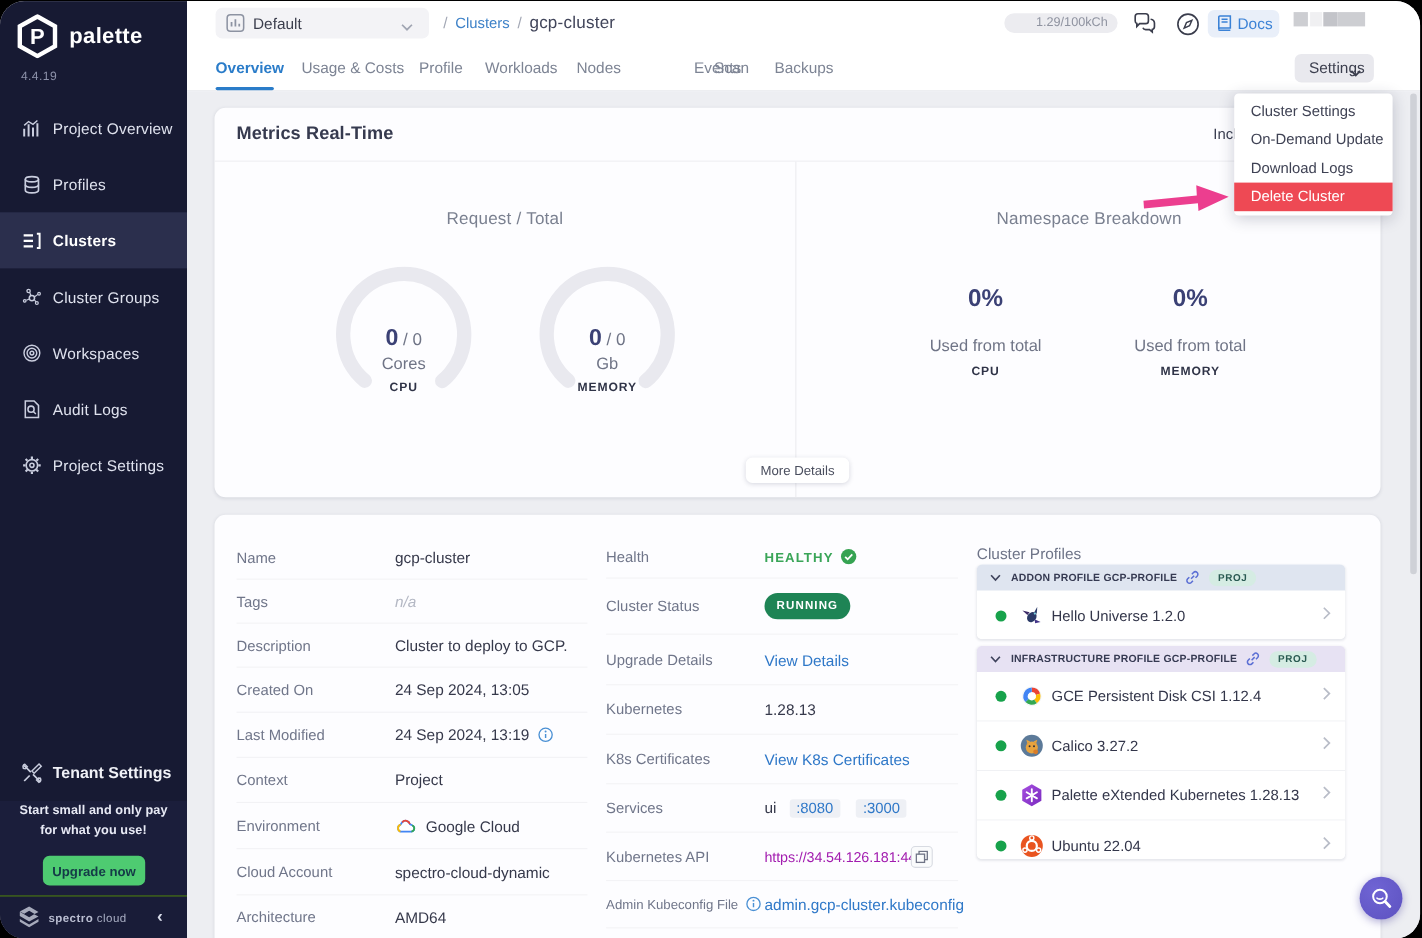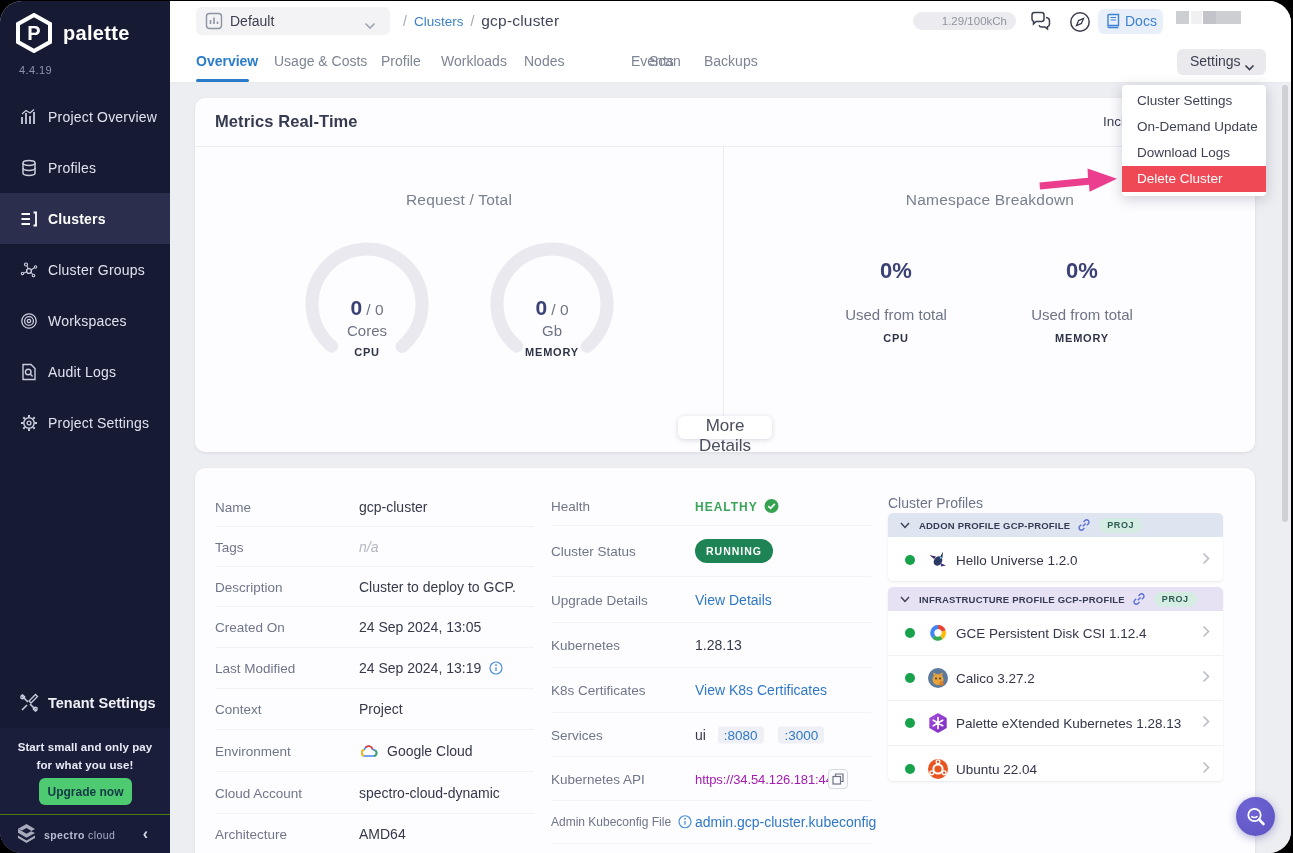--- a/index.html
+++ b/index.html
@@ -15,21 +15,21 @@
   .nav { position:absolute; left:0; top:90px; width:100%; }
   .nav-item { position:relative; height:51px; display:flex; align-items:center; cursor:pointer; }
   .nav-item.active { background:#2b2f4d; }
   .nav-item .nicon { position:absolute; left:20px; width:18px; height:18px; display:flex; align-items:center; justify-content:center; }
   .nav-item .nlabel { position:absolute; left:48px; color:#dfe2ee; font-size:14px; letter-spacing:.2px; }
   .nav-item.active .nlabel { color:#ffffff; font-weight:700; }
   .tenant { position:absolute; left:0; top:676px; width:100%; height:51px; display:flex; align-items:center; cursor:pointer; }
   .tenant .nicon { position:absolute; left:19px; width:20px; height:20px; }
   .tenant .nlabel { position:absolute; left:48px; color:#f0f1f7; font-size:14.5px; font-weight:700; }
   .promo { position:absolute; left:0; top:727px; width:100%; height:87px; background:#1b1e3b; text-align:center; }
-  .promo-text { margin-top:10px; color:#e8eaf5; font-size:11.5px; font-weight:700; line-height:18px; letter-spacing:.1px; }
+  .promo-text { color:#e8eaf5; font-size:11.5px; font-weight:700; line-height:18px; letter-spacing:.1px; }
   .upgrade-btn { position:absolute; left:39px; top:50px; width:93px; height:27px; background:#4ecb71; border:none; border-radius:6px; color:#143a47; font-size:12px; font-weight:700; cursor:pointer; font-family:inherit; }
   .side-footer { position:absolute; left:0; bottom:0; width:100%; height:39px; background:#191c38; border-top:1px solid #4d7c0f; }
   .sc-logo { position:absolute; left:14px; top:7px; }
   .sc-name { position:absolute; left:44px; top:14px; font-size:10.5px; color:#a9aec3; letter-spacing:.4px; }
   .sc-name b { font-weight:700; color:#b9bdd0; }
   .collapse { position:absolute; right:22px; top:10px; color:#d6dae8; font-size:16px; font-weight:700; cursor:pointer; }
 
   
   .main { position:absolute; left:170px; top:0; right:0; height:100%; }
   .topbar { position:absolute; left:0; top:0; right:0; height:82px; background:#fff; border-bottom:1px solid #e9eaee; z-index:5; }
@@ -44,41 +44,41 @@
   .usage-pill { position:absolute; left:743px; top:11px; width:103px; height:18px; background:#ececf0; border-radius:9px; font-size:11.5px; color:#8f93a0; text-align:right; line-height:18px; padding-right:9px; }
   .icon-btn { position:absolute; top:8px; width:26px; height:26px; cursor:pointer; }
   .docs-btn { position:absolute; left:928px; top:8px; width:65px; height:25px; background:#e9eff9; border-radius:6px; cursor:pointer; }
   .docs-btn .dlabel { position:absolute; left:27px; top:4px; color:#3b82d6; font-size:14px; font-weight:500; }
   .redacted { position:absolute; top:10px; height:13px; }
 
   .tabs { position:absolute; left:26px; top:40px; height:42px; }
   .tab { position:absolute; top:12px; font-size:14px; color:#7d8494; cursor:pointer; white-space:nowrap; }
   .tab.active { color:#2a7cc9; font-weight:700; }
   .tab-underline { position:absolute; top:38px; height:3px; border-radius:2px; background:#2a7cc9; }
-  .settings-btn { position:absolute; left:1007px; top:48px; width:89px; height:26px; background:#e9e9ee; border-radius:6px; cursor:pointer; }
+  .settings-btn { position:absolute; left:1007px; top:48px; width:72px; height:26px; background:#e9e9ee; border-radius:6px; cursor:pointer; }
   .settings-btn .slabel { position:absolute; left:13px; top:4px; font-size:14px; color:#3c3f4e; }
   .settings-btn .schev { position:absolute; right:11px; top:9px; }
 
   
   .content { position:absolute; left:0; top:82px; right:0; bottom:0; background:#edeef2; }
   .card { position:absolute; background:#fdfdff; border-radius:10px; box-shadow:0 1px 3px rgba(40,45,80,.10); }
   .metrics-card { left:25px; top:15px; width:1060px; height:354px; }
   .m-header { position:absolute; left:0; top:0; right:0; height:49px; border-bottom:1px solid #eeeef2; }
   .m-title { position:absolute; left:20px; top:14px; font-size:16.5px; font-weight:700; color:#363a4f; letter-spacing:.1px; }
   .m-include { position:absolute; left:908px; top:16px; font-size:13.5px; color:#3a3e50; }
   .m-divider { position:absolute; left:528px; top:49px; width:1px; bottom:0; background:#ececf0; }
   .rt-title { position:absolute; left:134px; top:93px; width:260px; text-align:center; font-size:15.5px; color:#7a8090; letter-spacing:.2px; }
   .gauge { position:absolute; width:124px; height:124px; }
   .gauge-cpu { left:110px; top:144px; }
   .gauge-mem { left:295px; top:144px; }
   .g-value { position:absolute; width:100%; text-align:center; top:54px; font-size:15.5px; color:#6f7486; }
   .g-value b { font-size:21px; color:#3b4175; font-weight:700; }
   .g-unit { position:absolute; width:100%; text-align:center; top:80px; font-size:15px; color:#6f7486; }
   .g-metric { position:absolute; width:100%; text-align:center; top:104px; font-size:11px; font-weight:700; color:#2f3347; letter-spacing:.8px; }
-  .more-details { position:absolute; left:483px; top:318px; width:94px; height:23px; background:#fff; border:none; border-radius:6px; box-shadow:0 1px 5px rgba(30,35,70,.18); font-size:17px; color:#4a4e5e; font-family:inherit; cursor:pointer; }
+  .more-details { position:absolute; left:483px; top:318px; width:94px; height:23px; background:#fff; border:none; border-radius:6px; box-shadow:0 1px 5px rgba(30,35,70,.18); font-size:12px; color:#4a4e5e; font-family:inherit; cursor:pointer; }
   .nb-title { position:absolute; left:665px; top:93px; width:260px; text-align:center; font-size:15.5px; color:#7a8090; letter-spacing:.2px; }
   .nb-stat { position:absolute; width:180px; text-align:center; }
   .nb-stat-cpu { left:611px; top:160px; }
   .nb-stat-mem { left:797px; top:160px; }
   .nb-pct { font-size:22px; font-weight:700; color:#3b4175; }
   .nb-cap { margin-top:22px; font-size:15px; color:#6f7486; }
   .nb-metric { margin-top:9px; font-size:11px; font-weight:700; color:#2f3347; letter-spacing:.8px; }
 
   
   .details-card { left:25px; top:385px; width:1060px; height:400px; border-bottom-left-radius:0; border-bottom-right-radius:0; }

